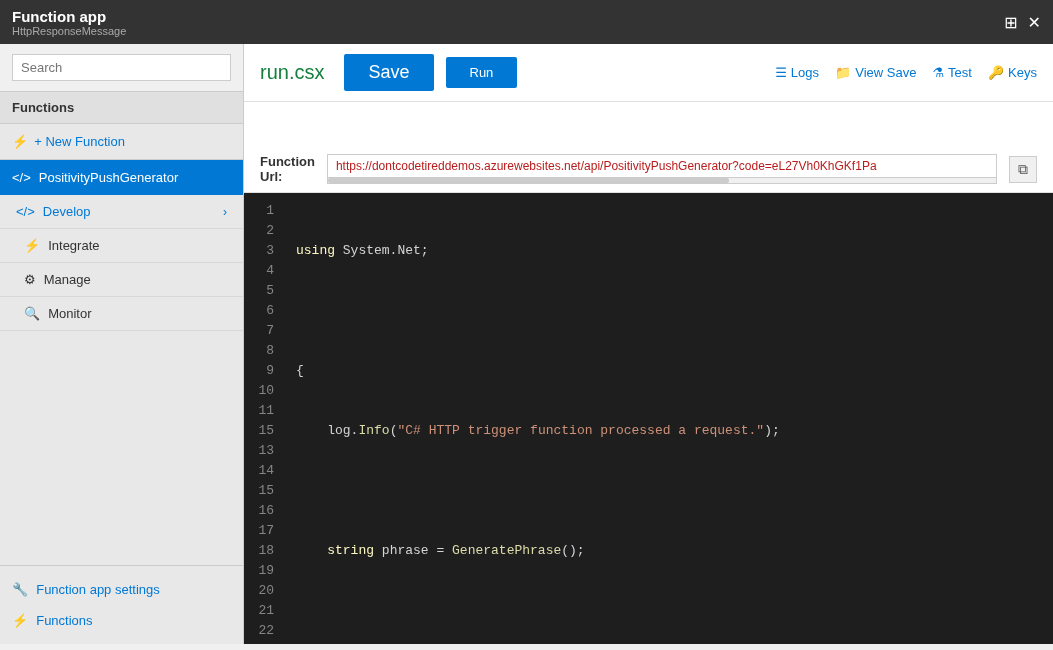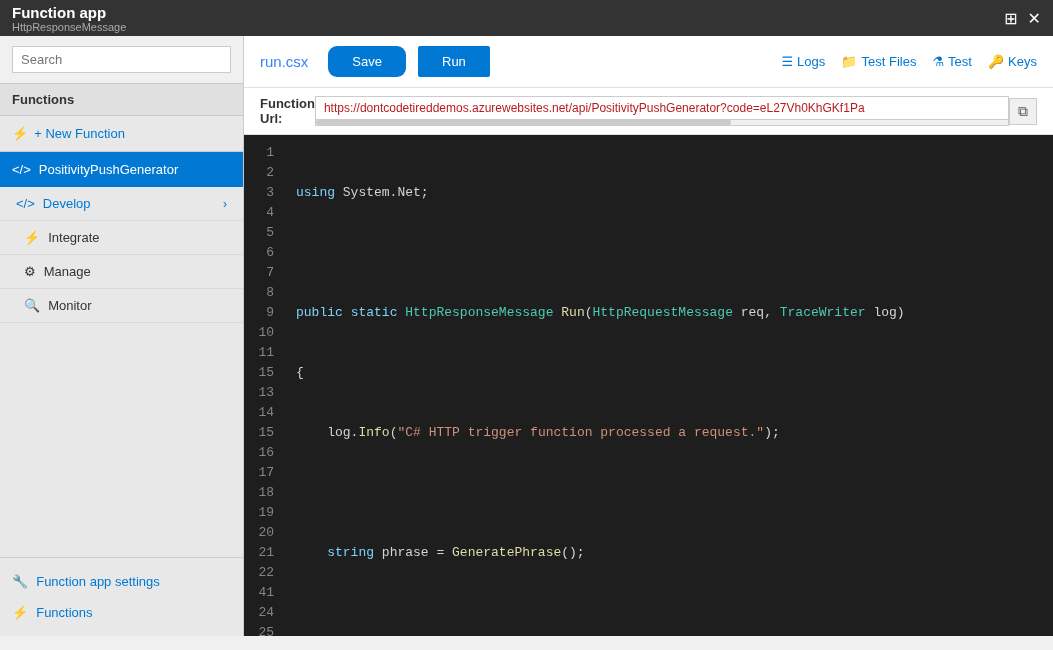--- a/index.html
+++ b/index.html
@@ -2,21 +2,21 @@
 <html><head>
   <meta charset="utf-8">
   <style>
     * { box-sizing: border-box; margin: 0; padding: 0; }
     body { font-family: 'Segoe UI', Arial, sans-serif; font-size: 13px; background: #f0f0f0; width: 1053px; height: 650px; overflow: hidden; }
 
     
     .title-bar {
       background: #333;
       color: #fff;
-      height: 36px;
+      height: 44px;
       display: flex;
       align-items: center;
       padding: 0 12px;
       justify-content: space-between;
     }
     .title-bar-left { display: flex; flex-direction: column; }
     .title-bar-app { font-size: 15px; font-weight: bold; }
     .title-bar-subtitle { font-size: 11px; color: #aaa; }
     .title-bar-controls { display: flex; gap: 10px; }
     .title-bar-btn { color: #fff; font-size: 16px; cursor: pointer; background: none; border: none; }
@@ -124,33 +124,33 @@
     
     .toolbar {
       display: flex;
       align-items: center;
       padding: 10px 16px;
       gap: 12px;
       border-bottom: 1px solid #e0e0e0;
       background: #fff;
     }
     .file-title {
-      font-size: 15px;
+      font-size: 20px;
       font-weight: 300;
-      color: #3b82f6;
+      color: #15803d;
       margin-right: 8px;
     }
     .btn-save {
       background: #0078d4;
       color: #fff;
       border: none;
       padding: 8px 24px;
-      font-size: 13px;
-      cursor: pointer;
-      border-radius: 9px;
+      font-size: 18px;
+      cursor: pointer;
+      border-radius: 2px;
     }
     .btn-run {
       background: #0078d4;
       color: #fff;
       border: none;
       padding: 8px 24px;
       font-size: 13px;
       cursor: pointer;
       border-radius: 2px;
     }
@@ -170,20 +170,22 @@
       text-decoration: none;
     }
 
     
     .url-bar {
       display: flex;
       align-items: center;
       padding: 8px 16px;
       border-bottom: 1px solid #e0e0e0;
       background: #fff;
+      gap: 12px;
+      margin-top: 44px;
     }
     .url-label {
       font-size: 13px;
       font-weight: 600;
       color: #333;
       white-space: nowrap;
       flex-shrink: 0;
     }
     .url-container {
       flex: 1;
@@ -248,21 +250,21 @@
     .line-numbers div { line-height: 20px; }
     .code-content {
       flex: 1;
       padding: 0 12px;
       color: #d4d4d4;
       white-space: pre;
     }
     .code-content div { line-height: 20px; min-height: 20px; }
 
     
-    .kw { color: #7dd3fc; }
+    .kw { color: #fef9c3; }
     .str { color: #ce9178; }
     .fn { color: #dcdcaa; }
     .type { color: #4ec9b0; }
 
     
     .code-area::-webkit-scrollbar { width: 10px; }
     .code-area::-webkit-scrollbar-track { background: #1e1e1e; }
     .code-area::-webkit-scrollbar-thumb { background: #555; }
 
     
@@ -338,21 +340,21 @@
       <button class="btn-save">Save</button>
       <button class="btn-run">Run</button>
       <div class="toolbar-spacer"></div>
       <div class="toolbar-actions">
         <a class="toolbar-action">
           <span>☰</span>
           <span>Logs</span>
         </a>
         <a class="toolbar-action">
           <span>📁</span>
-          <span>Test Files</span>
+          <span>View Save</span>
         </a>
         <a class="toolbar-action">
           <span>⚗</span>
           <span>Test</span>
         </a>
         <a class="toolbar-action">
           <span>🔑</span>
           <span>Keys</span>
         </a>
       </div>
@@ -394,21 +396,20 @@
             <div>20</div>
           <div>21</div>
             <div>22</div>
             <div>41</div>
             <div>24</div>
             <div>25</div>
         </div>
         <div class="code-content">
           <div><span class="kw">using</span> System.Net;</div>
           <div></div>
-          <div><span class="kw">public</span> <span class="kw">static</span> <span class="type">HttpResponseMessage</span> <span class="fn">Run</span>(<span class="type">HttpRequestMessage</span> req, <span class="type">TraceWriter</span> log)</div>
           <div>{</div>
           <div>    log.<span class="fn">Info</span>(<span class="str">"C# HTTP trigger function processed a request."</span>);</div>
           <div></div>
           <div>    <span class="kw">string</span> phrase = <span class="fn">GeneratePhrase</span>();</div>
           <div></div>
           
           
           
           
           

